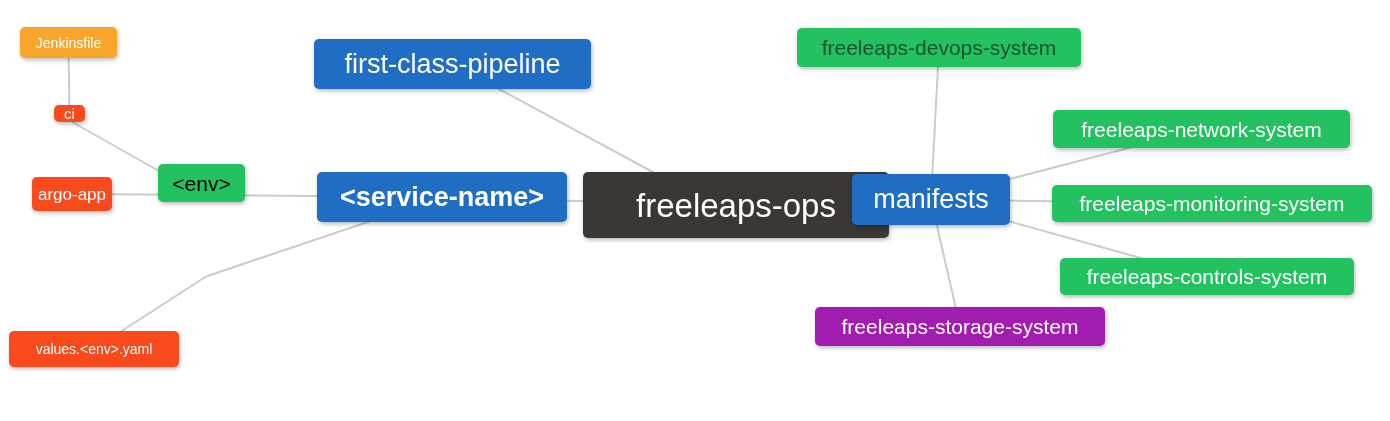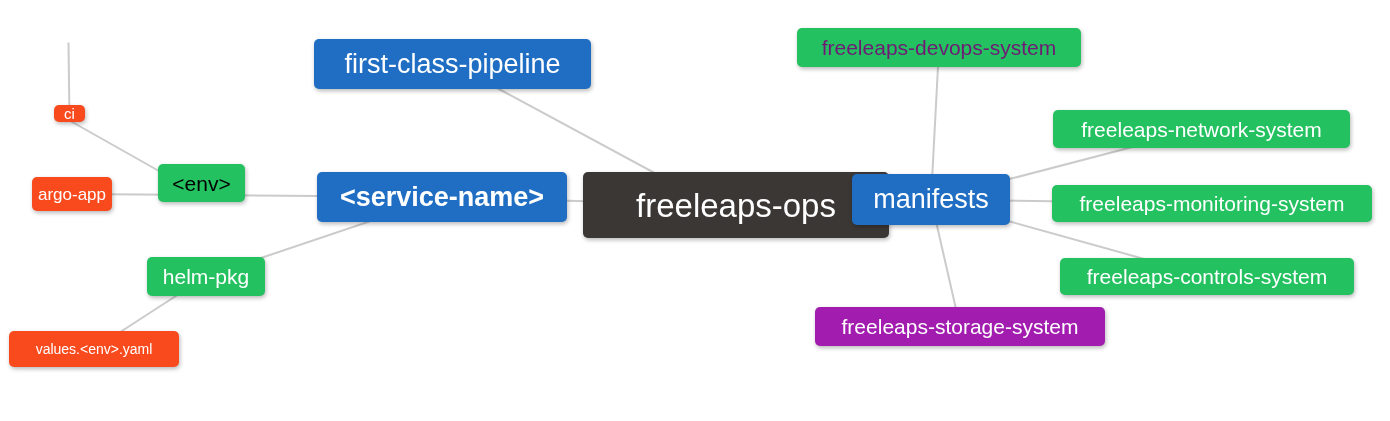--- a/index.html
+++ b/index.html
@@ -52,27 +52,27 @@
       <line x1="94" y1="349" x2="206" y2="276.5" stroke="#cbcbcb" stroke-width="2"></line>
       <line x1="452.5" y1="64" x2="714" y2="205" stroke="#cbcbcb" stroke-width="2"></line>
       <line x1="442" y1="197" x2="714" y2="205" stroke="#cbcbcb" stroke-width="2"></line>
       <line x1="714" y1="205" x2="931" y2="199.5" stroke="#cbcbcb" stroke-width="2"></line>
       <line x1="931" y1="199.5" x2="939" y2="47.5" stroke="#cbcbcb" stroke-width="2"></line>
       <line x1="931" y1="199.5" x2="1201.5" y2="129" stroke="#cbcbcb" stroke-width="2"></line>
       <line x1="931" y1="199.5" x2="1212" y2="203.5" stroke="#cbcbcb" stroke-width="2"></line>
       <line x1="931" y1="199.5" x2="1207" y2="276.5" stroke="#cbcbcb" stroke-width="2"></line>
       <line x1="931" y1="199.5" x2="960" y2="326.5" stroke="#cbcbcb" stroke-width="2"></line>
     </svg>
+<div class="node" style="left: 20px; top: 27px; width: 97px; height: 31px; background: rgb(248, 166, 42); color: rgb(255, 255, 255); font-size: 14px;">Jenkinsfile</div>
     <div class="node" style="left: 54px; top: 105px; width: 31px; height: 17px; background: rgb(249, 74, 29); color: rgb(255, 255, 255); font-size: 15px;">ci</div>
     <div class="node" style="left: 32px; top: 177px; width: 80px; height: 34px; background: rgb(249, 74, 29); color: rgb(255, 255, 255); font-size: 17px;">argo-app</div>
     <div class="node" style="left: 158px; top: 164px; width: 87px; height: 38px; background: rgb(36, 193, 96); color: #000000; font-size: 21px;">&lt;env&gt;</div>
-    <div class="node" style="left: 147px; top: 257px; width: 118px; height: 39px; background: rgb(36, 193, 96); color: rgb(255, 255, 255); font-size: 21px;">helm-pkg</div>
     <div class="node" style="left: 9px; top: 331px; width: 170px; height: 36px; background: rgb(249, 74, 29); color: rgb(255, 255, 255); font-size: 14px;">values.&lt;env&gt;.yaml</div>
     <div class="node" style="left: 314px; top: 39px; width: 277px; height: 50px; background: rgb(31, 110, 195); color: rgb(255, 255, 255); font-size: 27px;">first-class-pipeline</div>
     <div class="node" style="left: 317px; top: 172px; width: 250px; height: 50px; background: rgb(31, 110, 195); color: rgb(255, 255, 255); font-size: 27px; font-weight: bold;">&lt;service-name&gt;</div>
     <div class="node" style="left: 583px; top: 172px; width: 306px; height: 66px; background: rgb(59, 55, 53); color: rgb(255, 255, 255); font-size: 33px;">freeleaps-ops</div>
     <div class="node" style="left: 852px; top: 174px; width: 158px; height: 51px; background: rgb(31, 110, 195); color: rgb(255, 255, 255); font-size: 27px;">manifests</div>
-    <div class="node" style="left: 797px; top: 28px; width: 284px; height: 39px; background: rgb(36, 193, 96); color: #701a75; font-size: 21px;">freeleaps-devops-system</div>
+    <div class="node" style="left: 797px; top: 28px; width: 284px; height: 39px; background: rgb(36, 193, 96); color: #14532d; font-size: 21px;">freeleaps-devops-system</div>
     <div class="node" style="left: 1053px; top: 110px; width: 297px; height: 38px; background: rgb(36, 193, 96); color: rgb(255, 255, 255); font-size: 21px;">freeleaps-network-system</div>
     <div class="node" style="left: 1052px; top: 185px; width: 320px; height: 37px; background: rgb(36, 193, 96); color: rgb(255, 255, 255); font-size: 21px;">freeleaps-monitoring-system</div>
     <div class="node" style="left: 1060px; top: 258px; width: 294px; height: 37px; background: rgb(36, 193, 96); color: rgb(255, 255, 255); font-size: 21px;">freeleaps-controls-system</div>
     <div class="node" style="left: 815px; top: 307px; width: 290px; height: 39px; background: #a21caf; color: rgb(255, 255, 255); font-size: 21px;">freeleaps-storage-system</div>
   </div>
 
 </body></html>

